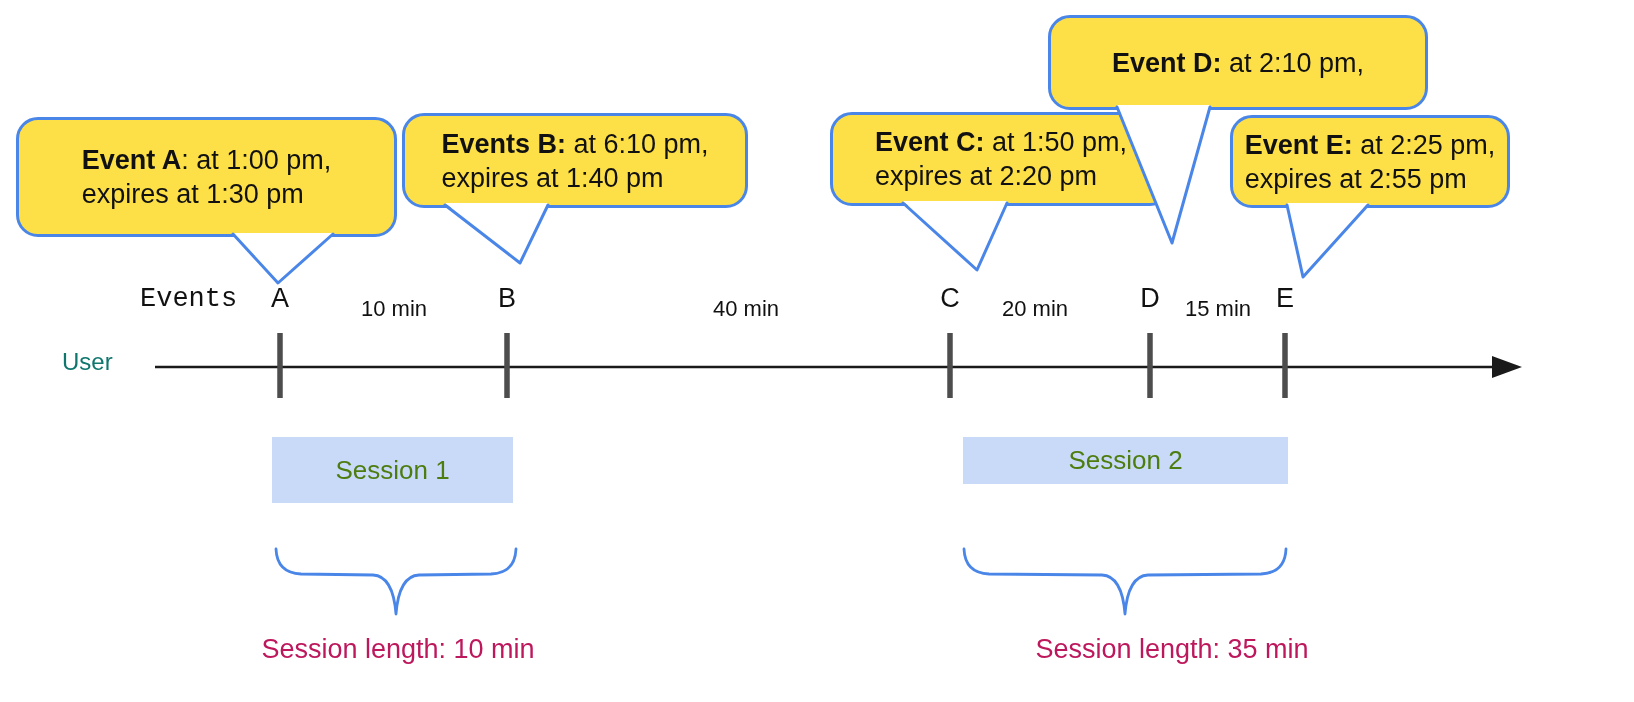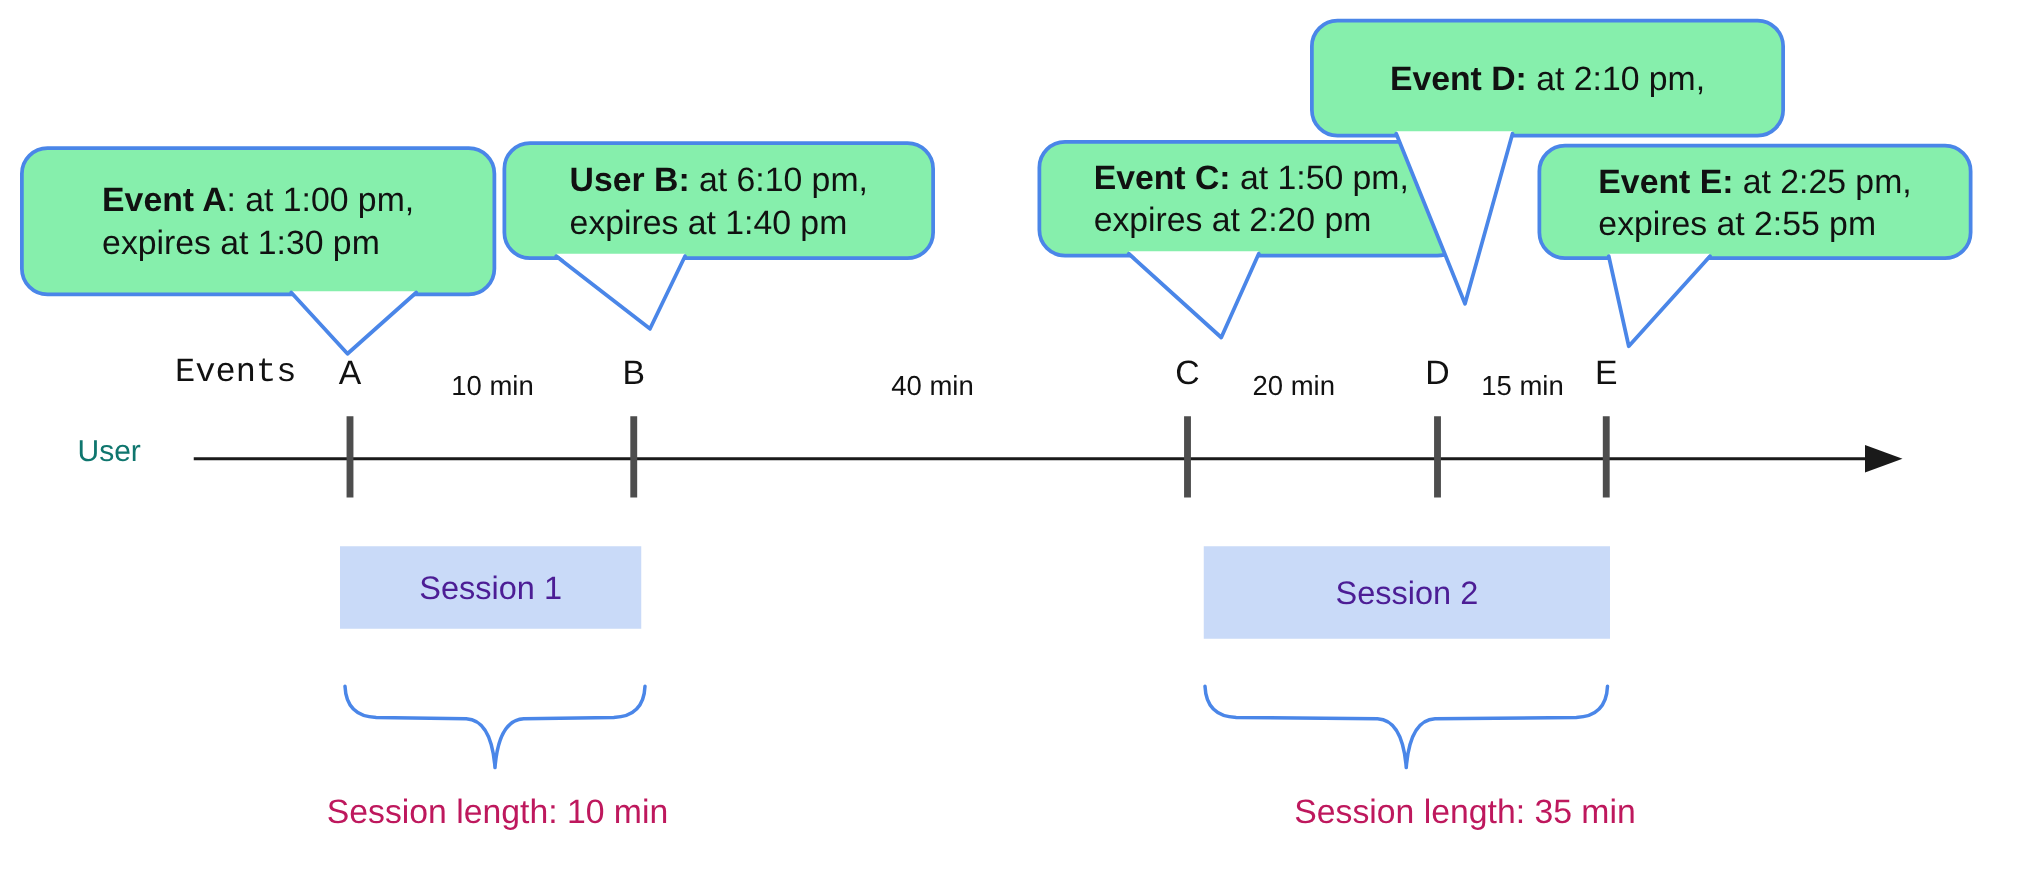--- a/index.html
+++ b/index.html
@@ -8,42 +8,42 @@
     --tick:#4d4d4d;
     --ink:#1a1a1a;
   }
   html,body{margin:0;padding:0;background:#ffffff;}
   body{font-family:"Liberation Sans", sans-serif;color:var(--ink);}
   #canvas{position:relative;width:1634px;height:702px;background:#fff;overflow:hidden;}
 
   .callout{
     position:absolute;
     box-sizing:border-box;
-    background:#86efac;
+    background:#fde047;
     border:3px solid var(--accent);
     border-radius:22px;
     display:flex;
     align-items:center;
     justify-content:center;
     z-index:1;
   }
   .callout-text{font-size:27px;line-height:34px;color:#111;text-align:left;}
   .callout-text .b{font-weight:bold;}
 
   .axis-label{position:absolute;font-size:24px;color:#0f766e;}
   .events-label{position:absolute;font-size:27px;color:#111;}
   .tick-letter{position:absolute;font-size:27px;color:#111;transform:translateX(-50%);}
   .gap-label{position:absolute;font-size:22px;color:#111;transform:translateX(-50%);}
 
   .session-box{
     position:absolute;
     box-sizing:border-box;
     background:var(--session-fill);
     display:flex;align-items:center;justify-content:center;
-    font-size:26px;color:#4c1d95;
+    font-size:26px;color:#4d7c0f;
     z-index:1;
   }
   .session-length{
     position:absolute;
     font-size:27px;color:#be185d;
     transform:translateX(-50%);
     white-space:nowrap;
   }
   svg.layer{position:absolute;left:0;top:0;z-index:2;pointer-events:none;}
 </style>
@@ -54,39 +54,39 @@
 
   <div class="callout" style="left:16px;top:117px;width:381px;height:120px;">
     <div class="callout-text">
       <div><span class="b">Event A</span><span>: at 1:00 pm,</span></div>
       <div>expires at 1:30 pm</div>
     </div>
   </div>
 
   <div class="callout" style="left:402px;top:113px;width:346px;height:95px;">
     <div class="callout-text">
-      <div><span class="b">User B:</span><span> at 6:10 pm,</span></div>
+      <div><span class="b">Events B:</span><span> at 6:10 pm,</span></div>
       <div>expires at 1:40 pm</div>
     </div>
   </div>
 
   <div class="callout" style="left:830px;top:112px;width:342px;height:94px;">
     <div class="callout-text">
       <div><span class="b">Event C:</span><span> at 1:50 pm,</span></div>
       <div>expires at 2:20 pm</div>
     </div>
   </div>
 
   <div class="callout" style="left:1048px;top:15px;width:380px;height:95px;">
     <div class="callout-text">
       <div><span class="b">Event D:</span><span> at 2:10 pm,</span></div>
     </div>
   </div>
 
-  <div class="callout" style="left:1230px;top:115px;width:348px;height:93px;">
+  <div class="callout" style="left:1230px;top:115px;width:280px;height:93px;">
     <div class="callout-text">
       <div><span class="b">Event E:</span><span> at 2:25 pm,</span></div>
       <div>expires at 2:55 pm</div>
     </div>
   </div>
 
   <div class="axis-label" style="left:62px;top:348px;">User</div>
   <div class="events-label" style="left:140px;top:284px;font-family:Liberation Mono, monospace;">Events</div>
 
   <div class="tick-letter" style="left:280px;top:283px;">A</div>
@@ -96,21 +96,21 @@
   <div class="tick-letter" style="left:1285px;top:283px;">E</div>
 
   <div class="gap-label" style="left:394px;top:296px;">10 min</div>
   <div class="gap-label" style="left:746px;top:296px;">40 min</div>
   <div class="gap-label" style="left:1035px;top:296px;">20 min</div>
   <div class="gap-label" style="left:1218px;top:296px;">15 min</div>
 
   <div class="session-box" style="left:272px;top:437px;width:241px;height:66px;">
     <span>Session 1</span>
   </div>
-  <div class="session-box" style="left:963px;top:437px;width:325px;height:74px;">
+  <div class="session-box" style="left:963px;top:437px;width:325px;height:47px;">
     <span>Session 2</span>
   </div>
 
   <div class="session-length" style="left:398px;top:634px;">Session length: 10 min</div>
   <div class="session-length" style="left:1128px;top:634px;margin-left:44px;">Session length: 35 min</div>
 
   <svg class="layer" width="1634" height="702" viewBox="0 0 1634 702">
 
     <path d="M233,233 L278,283 L333,233 Z" fill="#ffffff" stroke="none"></path>
     <path d="M233,234 L278,283 L333,234" fill="none" stroke="#4a86e8" stroke-width="3" stroke-linejoin="round" stroke-linecap="round"></path>

